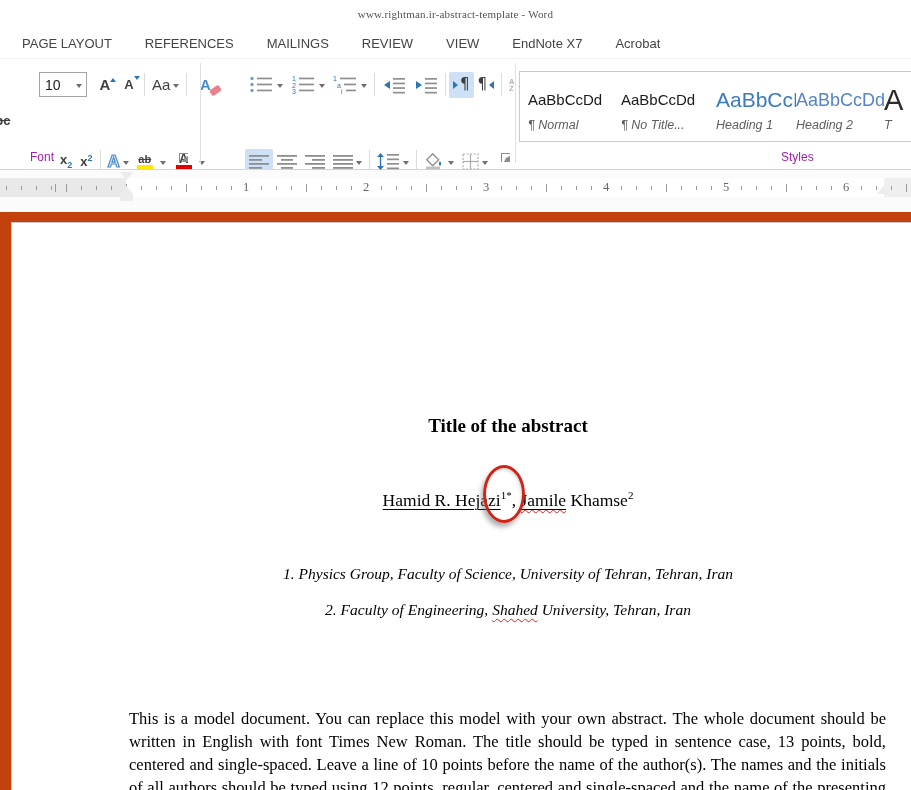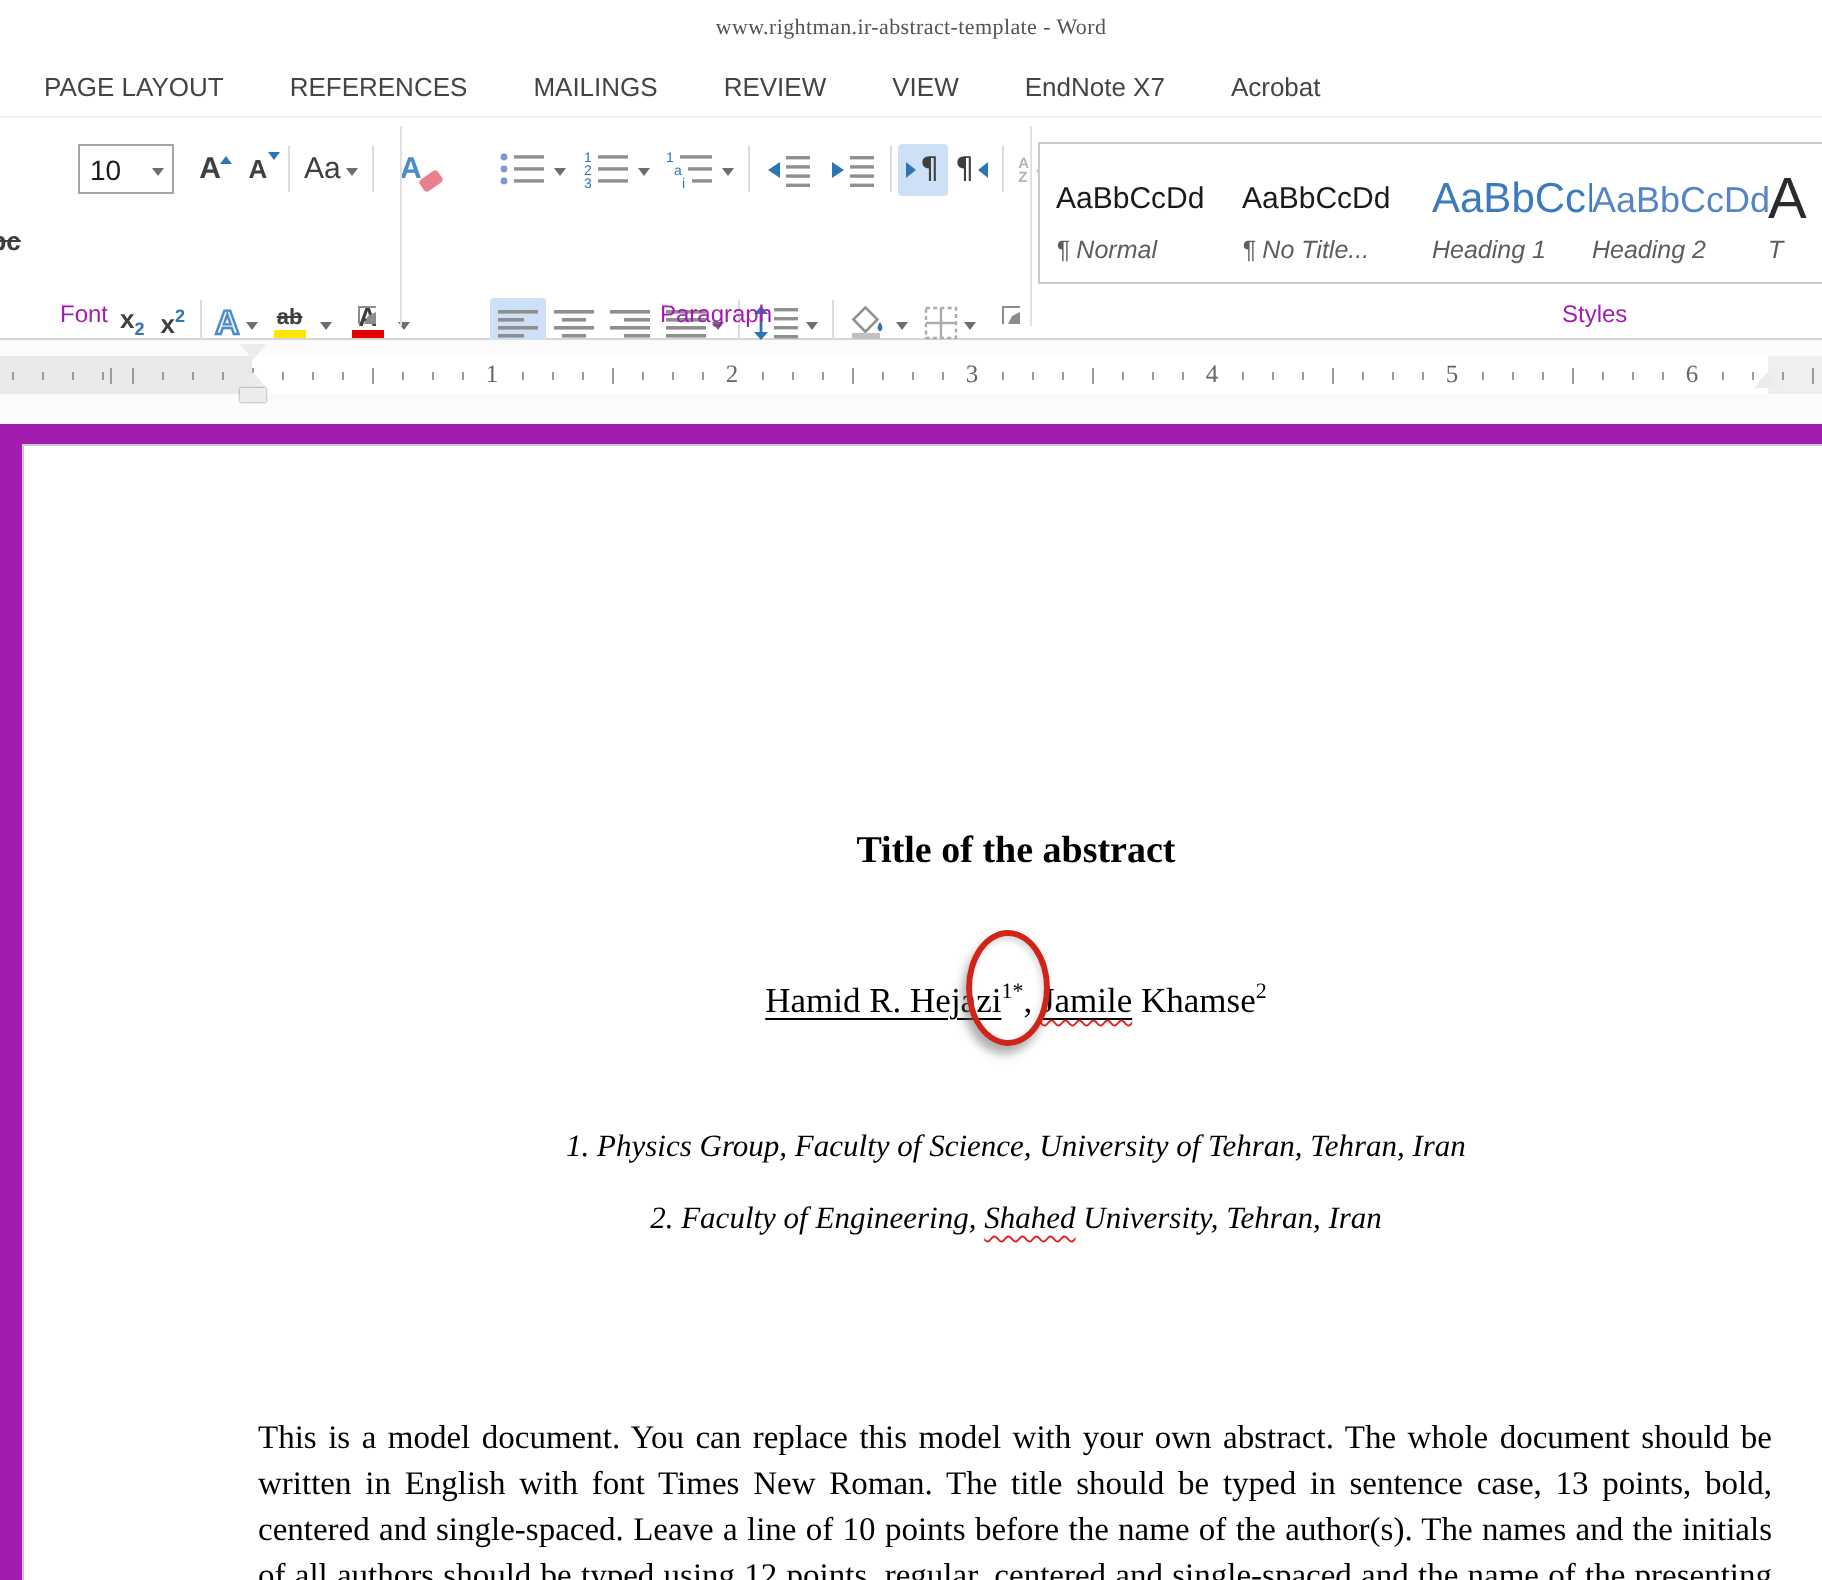--- a/index.html
+++ b/index.html
@@ -98,21 +98,21 @@
     background-repeat:repeat-x; }
   .rnum { position:absolute; top:2px; transform:translateX(-50%); font-family:"Liberation Serif",serif;
     font-size:12.5px; color:#666; background:#fff; padding:0 4px; line-height:15px;}
   .marker { position:absolute; background:#ececec; filter:drop-shadow(0 0 0.6px #707070); }
   .mk-first { left:120px; top:2px;  width:13px; height:8px; clip-path:polygon(0 0,100% 0,50% 100%); }
   .mk-hang  { left:120px; top:16px; width:13px; height:8px; clip-path:polygon(50% 0,100% 100%,0 100%); }
   .mk-box   { left:120px; top:24px; width:13px; height:7px; }
   .mk-right { left:877px; top:16px; width:13px; height:8px; clip-path:polygon(50% 0,100% 100%,0 100%); }
 
   
-  .docarea { position:absolute; top:212px; left:0; width:911px; height:578px; background:#a21caf; overflow:hidden; }
+  .docarea { position:absolute; top:212px; left:0; width:911px; height:578px; background:#c2410c; overflow:hidden; }
   .page { position:absolute; left:11px; top:10px; width:1000px; height:900px; background:#fff;
     border:1px solid #c8c8c8; font-family:"Liberation Serif", serif; color:#000; }
   .doc-title { position:absolute; top:192px; left:0; width:992px; text-align:center;
     font-size:19px; font-weight:bold; }
   .authors { position:absolute; top:267px; left:0; width:992px; text-align:center; font-size:17.5px; }
   .u { text-decoration:underline; text-underline-offset:3px; text-decoration-thickness:1px; }
   .sq { text-decoration:underline wavy #e02020; text-decoration-thickness:1px; text-underline-offset:3px; }
   .u .sq { text-decoration:underline wavy #e02020, underline solid #000; }
   sup.s { font-size:11px; vertical-align:super; line-height:0;}
   .redcircle { position:absolute; left:471px; top:242px; width:42px; height:58px;
@@ -330,21 +330,20 @@
       </div>
       <div class="btn">
         <svg width="17" height="17">
           <rect x="1" y="1" width="15" height="15" fill="none" stroke="#ababab" stroke-width="1.2" stroke-dasharray="2 1.6"></rect>
           <line x1="8.5" y1="1" x2="8.5" y2="16" stroke="#ababab" stroke-width="1.2"></line>
           <line x1="1" y1="8.5" x2="16" y2="8.5" stroke="#ababab" stroke-width="1.2"></line>
         </svg>
           <i class="caret"></i>
       </div>
     </div>
-    <div class="glabel">Paragraph</div>
     <div class="launcher"></div>
   </div>
   <div class="gdiv" style="left:515px"></div>
 
   <div class="group g-styles">
     <div class="gallery">
       <div class="stitem st0">
         <span class="prev">AaBbCcDd</span>
         <span class="nm">¶ Normal</span>
       </div>

